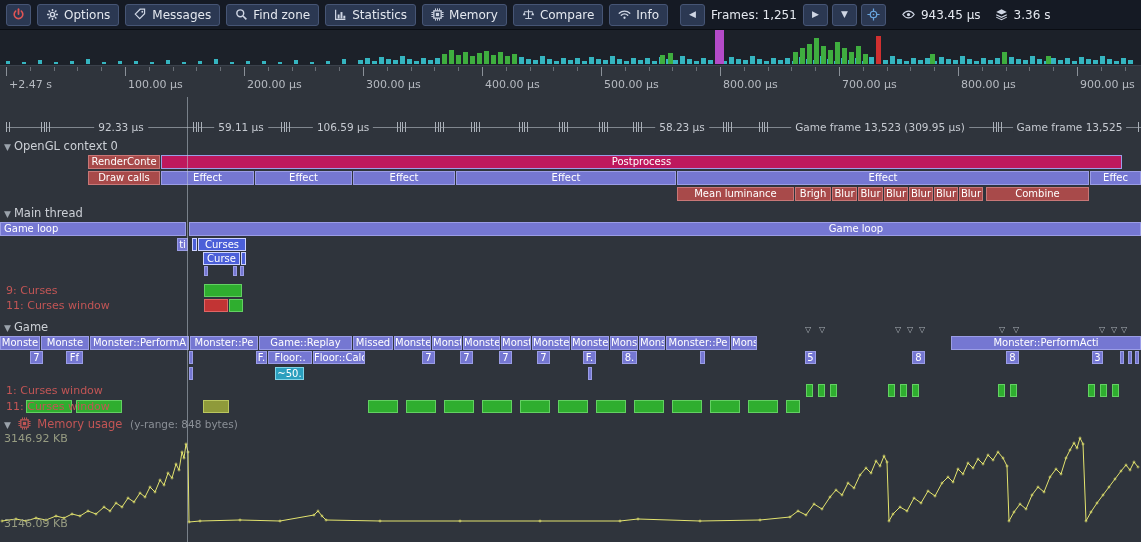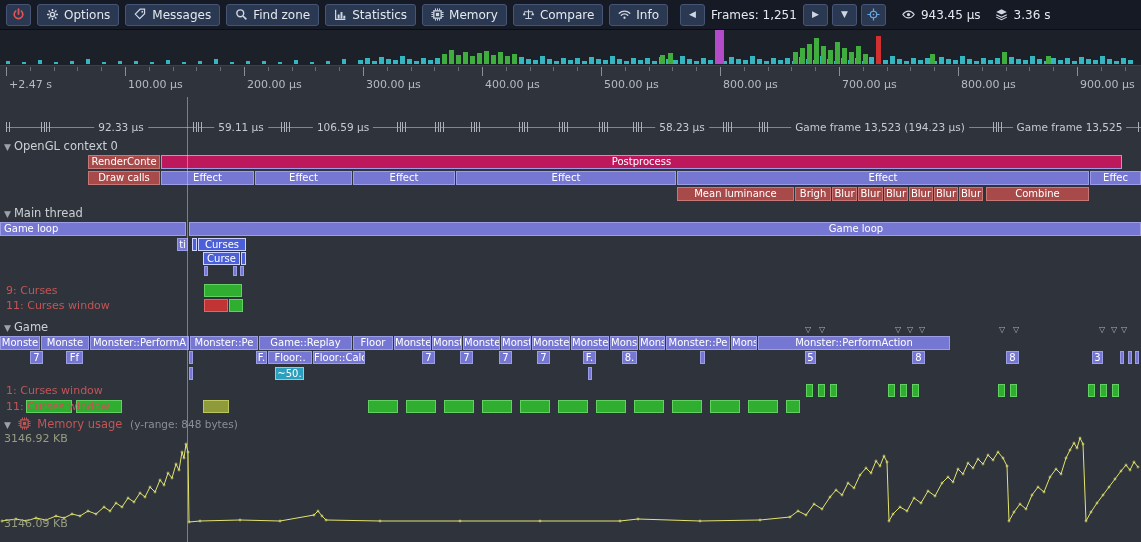--- a/index.html
+++ b/index.html
@@ -478,21 +478,21 @@
       <div class="sf-line" style="left: 728px; width: 34px;"></div>
       <div class="sf-tick" style="left: 728px;"></div>
       <div class="sf-tick" style="left: 731px;"></div>
       <div class="sf-tick" style="left: 759px;"></div>
       <div class="sf-tick" style="left: 762px;"></div>
       <div class="sf-line" style="left: 764px; width: 232px;"></div>
       <div class="sf-tick" style="left: 764px;"></div>
       <div class="sf-tick" style="left: 767px;"></div>
       <div class="sf-tick" style="left: 993px;"></div>
       <div class="sf-tick" style="left: 996px;"></div>
-      <div class="sf-label" style="left: 880px;">Game frame 13,523 (194.23 μs)</div>
+      <div class="sf-label" style="left: 880px;">Game frame 13,523 (309.95 μs)</div>
       <div class="sf-line" style="left: 998px; width: 143px;"></div>
       <div class="sf-tick" style="left: 998px;"></div>
       <div class="sf-tick" style="left: 1001px;"></div>
       <div class="sf-tick" style="left: 1138px;"></div>
       <div class="sf-label" style="left: 1069.5px;">Game frame 13,525</div>
     </div>
 
   <div class="timeline">
       <div class="zone" style="left: 88px; top: 155px; width: 72px; height: 14px; line-height: 12px; background: rgb(168, 74, 74); border-color: rgb(200, 119, 119);"><span>RenderConte</span></div>
       <div class="zone" style="left: 161px; top: 155px; width: 961px; height: 14px; line-height: 12px; background: #be185d; border-color: rgb(155, 157, 230);"><span>Postprocess</span></div>
@@ -525,32 +525,32 @@
       <div class="zone" style="left: 233px; top: 266px; width: 4px; height: 10px; line-height: 8px; background: rgb(117, 119, 210); border-color: rgb(155, 157, 230);"></div>
       <div class="zone" style="left: 240px; top: 266px; width: 4px; height: 10px; line-height: 8px; background: rgb(117, 119, 210); border-color: rgb(155, 157, 230);"></div>
       <div class="zone" style="left: 204px; top: 284px; width: 38px; height: 13px; line-height: 11px; background: rgb(47, 174, 47); border-color: rgb(99, 208, 99);"></div>
       <div class="zone" style="left: 204px; top: 299px; width: 24px; height: 13px; line-height: 11px; background: rgb(194, 52, 52); border-color: rgb(224, 101, 101);"></div>
       <div class="zone" style="left: 229px; top: 299px; width: 14px; height: 13px; line-height: 11px; background: rgb(47, 174, 47); border-color: rgb(99, 208, 99);"></div>
       <div class="zone" style="left: 0px; top: 336px; width: 40px; height: 14px; line-height: 12px; background: rgb(117, 119, 210); border-color: rgb(155, 157, 230);"><span>Monste</span></div>
       <div class="zone" style="left: 41px; top: 336px; width: 48px; height: 14px; line-height: 12px; background: rgb(117, 119, 210); border-color: rgb(155, 157, 230);"><span>Monste</span></div>
       <div class="zone" style="left: 90px; top: 336px; width: 99px; height: 14px; line-height: 12px; background: rgb(117, 119, 210); border-color: rgb(155, 157, 230);"><span>Monster::PerformA</span></div>
       <div class="zone" style="left: 190px; top: 336px; width: 68px; height: 14px; line-height: 12px; background: rgb(117, 119, 210); border-color: rgb(155, 157, 230);"><span>Monster::Pe</span></div>
       <div class="zone" style="left: 259px; top: 336px; width: 93px; height: 14px; line-height: 12px; background: rgb(117, 119, 210); border-color: rgb(155, 157, 230);"><span>Game::Replay</span></div>
-      <div class="zone" style="left: 353px; top: 336px; width: 40px; height: 14px; line-height: 12px; background: rgb(117, 119, 210); border-color: rgb(155, 157, 230);"><span>Floor</span></div>
+      <div class="zone" style="left: 353px; top: 336px; width: 40px; height: 14px; line-height: 12px; background: rgb(117, 119, 210); border-color: rgb(155, 157, 230);"><span>Missed</span></div>
       <div class="zone" style="left: 394px; top: 336px; width: 37px; height: 14px; line-height: 12px; background: rgb(117, 119, 210); border-color: rgb(155, 157, 230);"><span>Monste</span></div>
       <div class="zone" style="left: 432px; top: 336px; width: 30px; height: 14px; line-height: 12px; background: rgb(117, 119, 210); border-color: rgb(155, 157, 230);"><span>Monst</span></div>
       <div class="zone" style="left: 463px; top: 336px; width: 37px; height: 14px; line-height: 12px; background: rgb(117, 119, 210); border-color: rgb(155, 157, 230);"><span>Monste</span></div>
       <div class="zone" style="left: 501px; top: 336px; width: 30px; height: 14px; line-height: 12px; background: rgb(117, 119, 210); border-color: rgb(155, 157, 230);"><span>Monst</span></div>
       <div class="zone" style="left: 532px; top: 336px; width: 38px; height: 14px; line-height: 12px; background: rgb(117, 119, 210); border-color: rgb(155, 157, 230);"><span>Monste</span></div>
       <div class="zone" style="left: 571px; top: 336px; width: 38px; height: 14px; line-height: 12px; background: rgb(117, 119, 210); border-color: rgb(155, 157, 230);"><span>Monste</span></div>
       <div class="zone" style="left: 610px; top: 336px; width: 28px; height: 14px; line-height: 12px; background: rgb(117, 119, 210); border-color: rgb(155, 157, 230);"><span>Monst</span></div>
       <div class="zone" style="left: 639px; top: 336px; width: 26px; height: 14px; line-height: 12px; background: rgb(117, 119, 210); border-color: rgb(155, 157, 230);"><span>Mons</span></div>
       <div class="zone" style="left: 666px; top: 336px; width: 64px; height: 14px; line-height: 12px; background: rgb(117, 119, 210); border-color: rgb(155, 157, 230);"><span>Monster::Pe</span></div>
       <div class="zone" style="left: 731px; top: 336px; width: 26px; height: 14px; line-height: 12px; background: rgb(117, 119, 210); border-color: rgb(155, 157, 230);"><span>Mons</span></div>
-      <div class="zone" style="left: 758px; top: 336px; width: 192px; height: 14px; line-height: 12px; background: rgb(117, 119, 210); border-color: rgb(155, 157, 230);"><span>Monster::PerformAction</span></div>
+      <div class="zone" style="left: 951px; top: 336px; width: 190px; height: 14px; line-height: 12px; background: rgb(117, 119, 210); border-color: rgb(155, 157, 230);"><span>Monster::PerformActi</span></div>
       <div class="zone" style="left: 30px; top: 351px; width: 13px; height: 13px; line-height: 11px; background: rgb(117, 119, 210); border-color: rgb(155, 157, 230);"><span>7</span></div>
       <div class="zone" style="left: 66px; top: 351px; width: 17px; height: 13px; line-height: 11px; background: rgb(117, 119, 210); border-color: rgb(155, 157, 230);"><span>Ff</span></div>
       <div class="zone" style="left: 189px; top: 351px; width: 4px; height: 13px; line-height: 11px; background: rgb(117, 119, 210); border-color: rgb(155, 157, 230);"></div>
       <div class="zone" style="left: 256px; top: 351px; width: 11px; height: 13px; line-height: 11px; background: rgb(117, 119, 210); border-color: rgb(155, 157, 230);"><span>F.</span></div>
       <div class="zone" style="left: 268px; top: 351px; width: 44px; height: 13px; line-height: 11px; background: rgb(117, 119, 210); border-color: rgb(155, 157, 230);"><span>Floor:.</span></div>
       <div class="zone" style="left: 313px; top: 351px; width: 52px; height: 13px; line-height: 11px; background: rgb(117, 119, 210); border-color: rgb(155, 157, 230);"><span>Floor::Calc</span></div>
       <div class="zone" style="left: 422px; top: 351px; width: 13px; height: 13px; line-height: 11px; background: rgb(117, 119, 210); border-color: rgb(155, 157, 230);"><span>7</span></div>
       <div class="zone" style="left: 460px; top: 351px; width: 13px; height: 13px; line-height: 11px; background: rgb(117, 119, 210); border-color: rgb(155, 157, 230);"><span>7</span></div>
       <div class="zone" style="left: 499px; top: 351px; width: 13px; height: 13px; line-height: 11px; background: rgb(117, 119, 210); border-color: rgb(155, 157, 230);"><span>7</span></div>
       <div class="zone" style="left: 537px; top: 351px; width: 13px; height: 13px; line-height: 11px; background: rgb(117, 119, 210); border-color: rgb(155, 157, 230);"><span>7</span></div>

